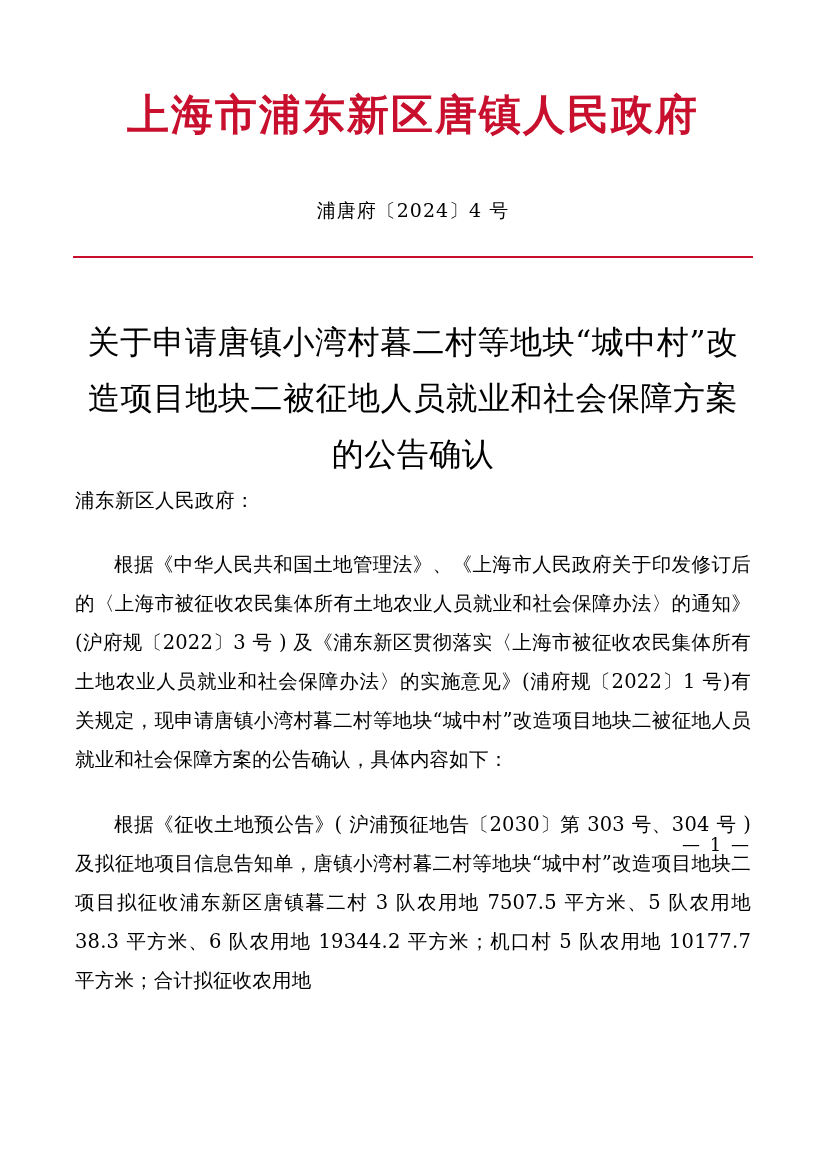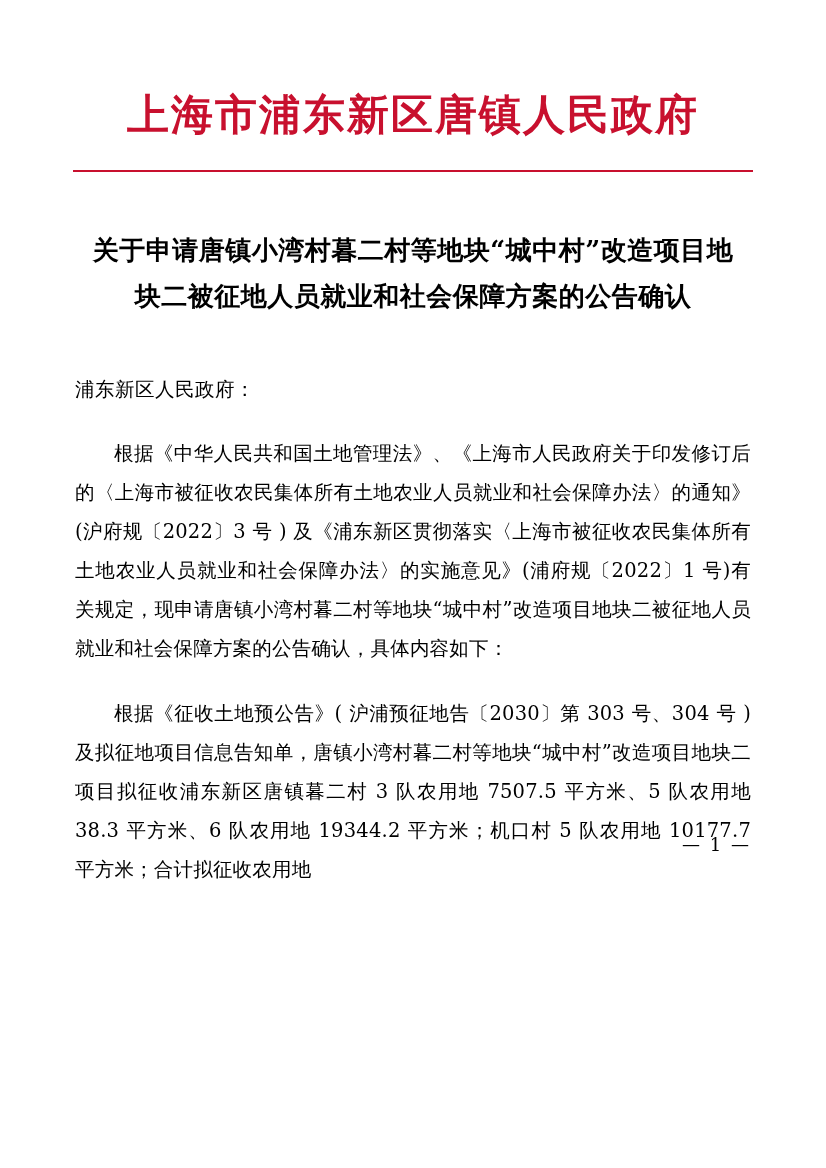--- a/index.html
+++ b/index.html
@@ -42,30 +42,29 @@
   }
   .red-rule {
     height: 2px;
     background: #c8102e;
     margin-top: 32px;
     margin-left: -2px;
     margin-right: -2px;
   }
   .doc-title {
     text-align: center;
-    font-size: 26px;
-    font-weight: bold;
+    font-size: 32px;
+    font-weight: normal;
     line-height: 1.75;
     margin-top: 56px;
     letter-spacing: 0.5px;
     padding: 0 6px;
   }
   .recipient {
     font-size: 19.5px;
-    margin-top: 52px;
     line-height: 1.9;
     letter-spacing: 0.5px;
   }
   .body-par {
     font-size: 19.5px;
     line-height: 2.0;
     text-align: justify;
     text-justify: inter-ideograph;
     text-indent: 2em;
     margin-top: 26px;
@@ -79,20 +78,21 @@
     letter-spacing: 2px;
   }
 </style>
 </head>
 <body>
 
 <div class="page">
 
   <div class="masthead">上海市浦东新区唐镇人民政府</div>
 
+  <div class="doc-number">浦唐府〔2024〕4 号</div>
 
   <div class="red-rule"></div>
 
   <div class="doc-title">关于申请唐镇小湾村暮二村等地块“城中村”改造项目地块二被征地人员就业和社会保障方案的公告确认</div>
 
   <div class="recipient">浦东新区人民政府：</div>
 
   <div class="body-par">根据《中华人民共和国土地管理法》、《上海市人民政府关于印发修订后的〈上海市被征收农民集体所有土地农业人员就业和社会保障办法〉的通知》(沪府规〔2022〕3 号 ) 及《浦东新区贯彻落实〈上海市被征收农民集体所有土地农业人员就业和社会保障办法〉的实施意见》(浦府规〔2022〕1 号)有关规定，现申请唐镇小湾村暮二村等地块“城中村”改造项目地块二被征地人员就业和社会保障方案的公告确认，具体内容如下：</div>
 
   <div class="body-par">根据《征收土地预公告》( 沪浦预征地告〔2030〕第 303 号、304 号 ) 及拟征地项目信息告知单，唐镇小湾村暮二村等地块“城中村”改造项目地块二项目拟征收浦东新区唐镇暮二村 3 队农用地 7507.5 平方米、5 队农用地 38.3 平方米、6 队农用地 19344.2 平方米；机口村 5 队农用地 10177.7 平方米；合计拟征收农用地</div>

